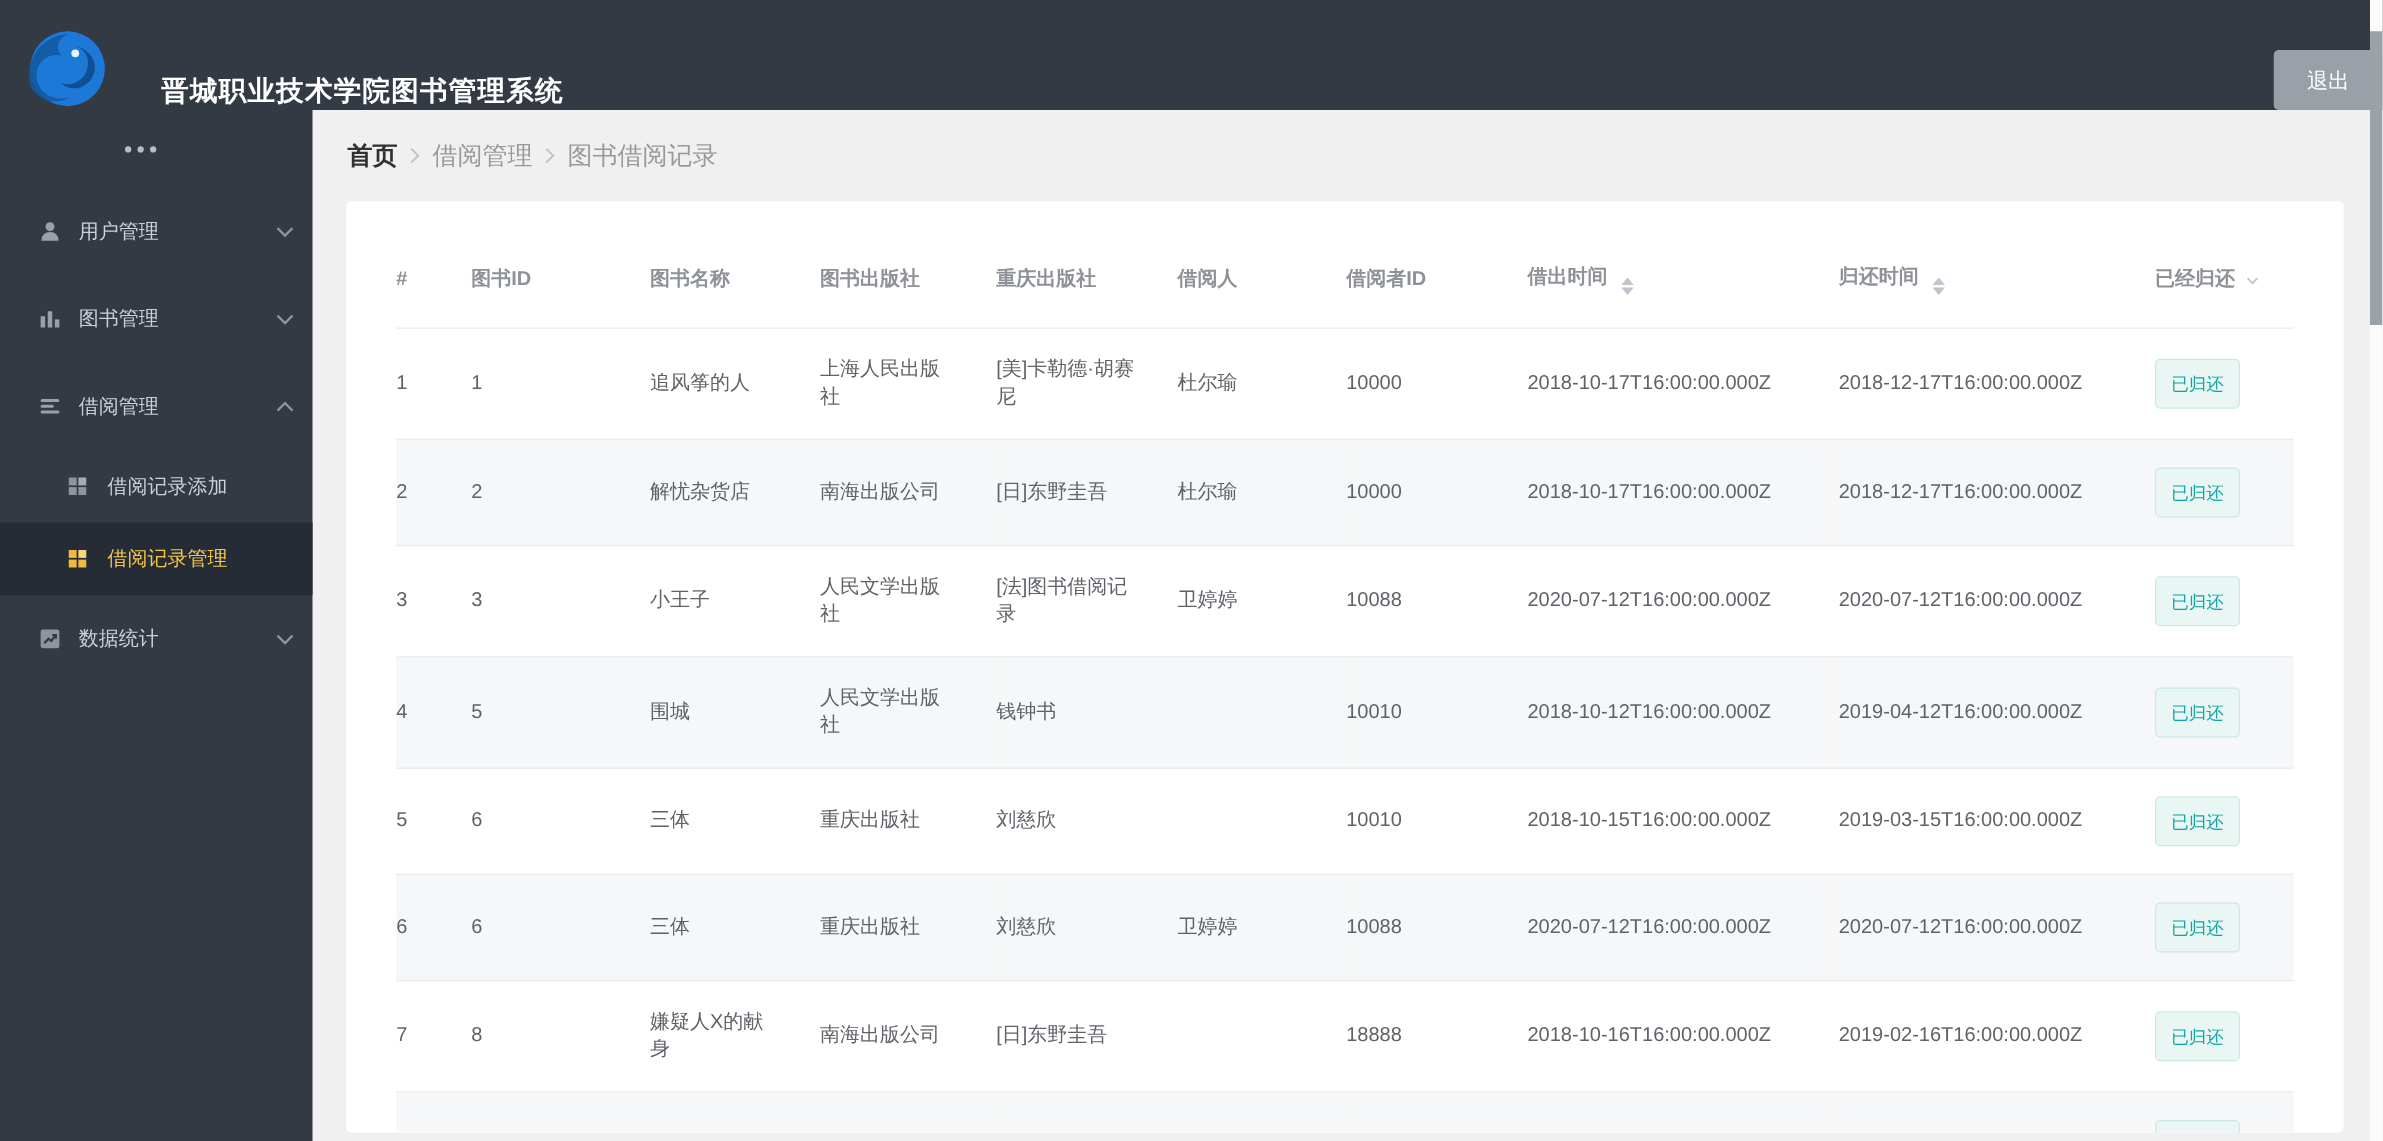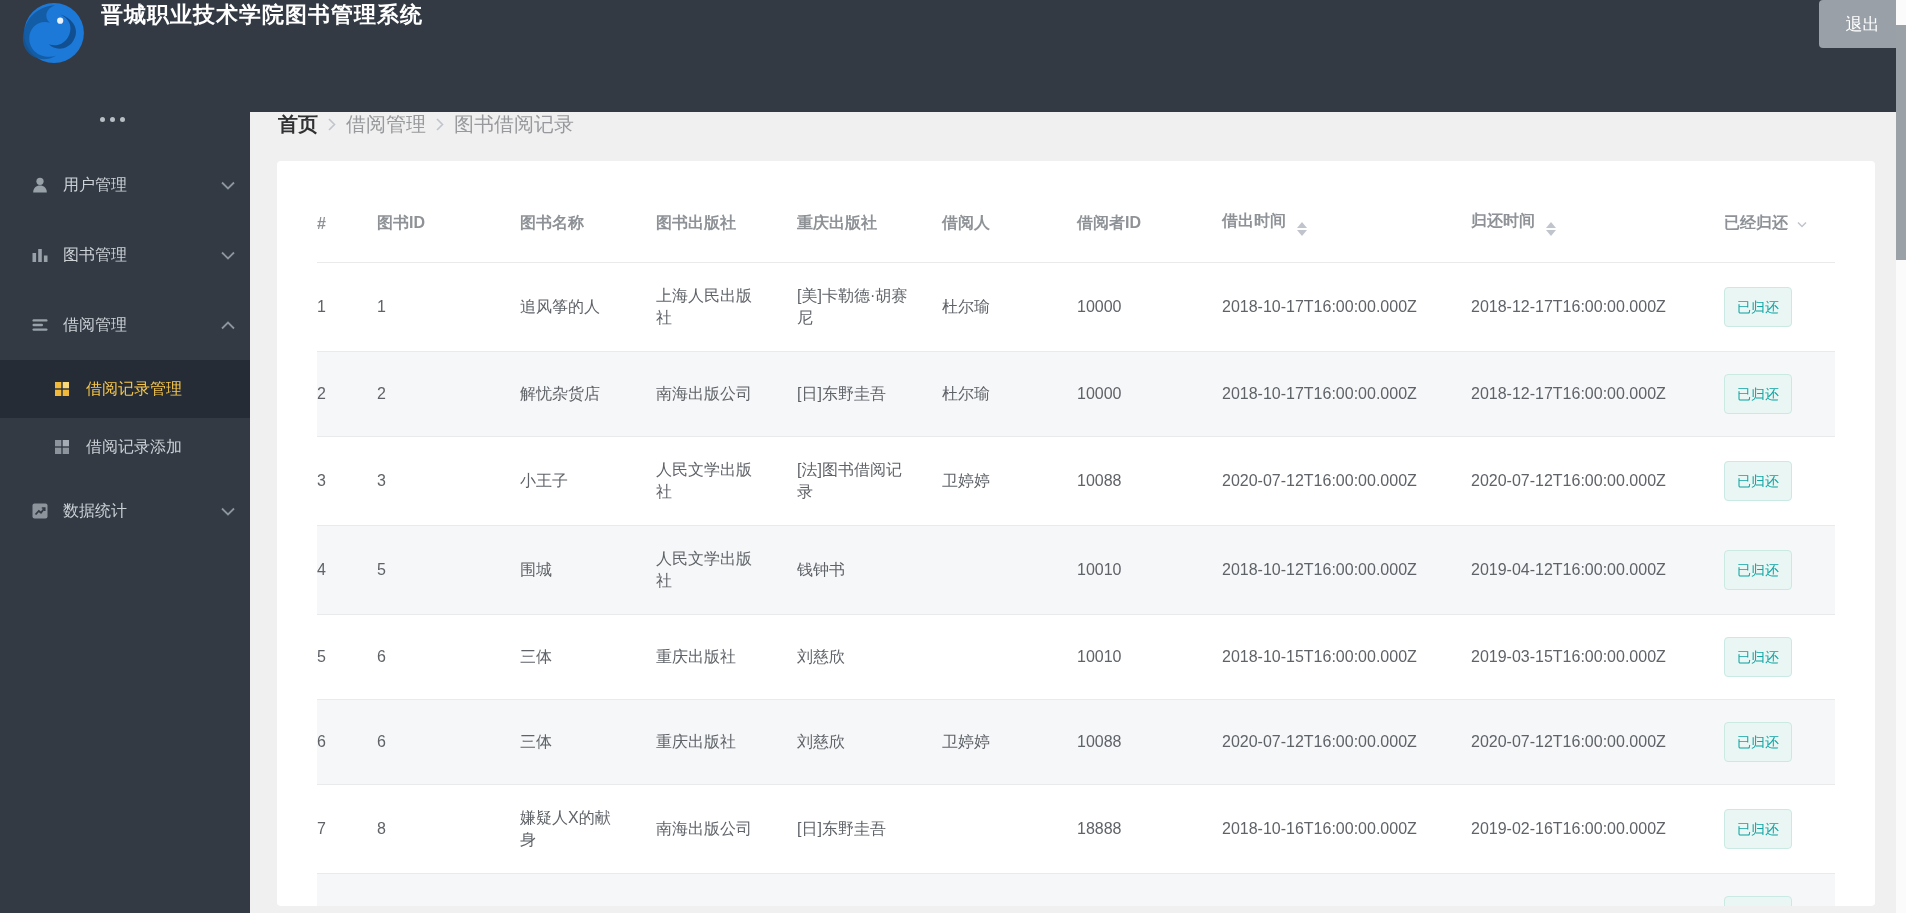--- a/index.html
+++ b/index.html
@@ -1,21 +1,21 @@
 <!DOCTYPE html>
 <html><head>
 <meta charset="utf-8">
 <style>
   * { box-sizing: border-box; margin: 0; padding: 0; }
   html, body { width: 1906px; height: 913px; overflow: hidden; }
   body { font-family: "Liberation Sans", sans-serif; background: #f0f0f0; position: relative; }
 
   
-  .app-header { position: absolute; top: 0; left: 0; width: 1906px; height: 112px;
-    background: #333a44; display: flex; align-items: flex-start; z-index: 20; }
+  .app-header { position: absolute; top: 0; left: 0; width: 1906px; height: 88px;
+    background: #333a44; display: flex; align-items: flex-end; z-index: 20; gap: 28px; }
   .logo { width: 66px; height: 66px; margin-left: 21px; flex: 0 0 auto; }
   .app-title { color: #ffffff; font-size: 22px; font-weight: bold; margin-left: 14px; letter-spacing: 1px; }
   .logout-btn { margin-left: auto; width: 87px; height: 48px;
     background: #99a0a8; color: #ffffff; font-size: 17px; border: none; border-radius: 4px;
     font-family: "Liberation Sans", sans-serif; cursor: pointer; }
 
   
   .sidebar { position: absolute; top: 88px; left: 0; width: 250px; height: 825px;
     background: #333a44; z-index: 10; }
   .collapse-trigger { height: 62px; display: flex; align-items: center; padding-left: 100px; cursor: pointer; }
@@ -113,38 +113,38 @@
       <rect x="2.5" y="4.2" width="15" height="2.4" rx="1.2"></rect>
         <rect x="2.5" y="8.8" width="10.5" height="2.4" rx="1.2"></rect>
         <rect x="2.5" y="13.4" width="15" height="2.4" rx="1.2"></rect>
     </svg>
     <span>借阅管理</span>
     <svg class="chev" width="14" height="9" viewBox="0 0 14 9">
       <polyline points="1,7.5 7,1.5 13,7.5" fill="none" stroke="#8d959d" stroke-width="1.8"></polyline>
     </svg>
   </div>
 
+  <div class="submenu-item">
+    <svg class="mi-icon" viewBox="0 0 18 18">
+      <rect x="2" y="2" width="6.3" height="6.3" fill="#8d949c"></rect>
+        <rect x="9.7" y="2" width="6.3" height="6.3" fill="#a5acb4"></rect>
+      <rect x="2" y="9.7" width="6.3" height="6.3" fill="#8d949c"></rect>
+        <rect x="9.7" y="9.7" width="6.3" height="6.3" fill="#8d949c"></rect>
+    </svg>
+    <span>借阅记录添加</span>
+  </div>
+
   <div class="submenu-item active">
     <svg class="mi-icon" viewBox="0 0 18 18">
       <rect x="2" y="2" width="6.3" height="6.3" fill="#f0b93c"></rect>
         <rect x="9.7" y="2" width="6.3" height="6.3" fill="#f8d878"></rect>
       <rect x="2" y="9.7" width="6.3" height="6.3" fill="#f0b93c"></rect>
         <rect x="9.7" y="9.7" width="6.3" height="6.3" fill="#f0b93c"></rect>
     </svg>
     <span>借阅记录管理</span>
-  </div>
-
-  <div class="submenu-item">
-    <svg class="mi-icon" viewBox="0 0 18 18">
-      <rect x="2" y="2" width="6.3" height="6.3" fill="#8d949c"></rect>
-        <rect x="9.7" y="2" width="6.3" height="6.3" fill="#a5acb4"></rect>
-      <rect x="2" y="9.7" width="6.3" height="6.3" fill="#8d949c"></rect>
-        <rect x="9.7" y="9.7" width="6.3" height="6.3" fill="#8d949c"></rect>
-    </svg>
-    <span>借阅记录添加</span>
   </div>
 
   <div class="menu-item">
     <svg class="mi-icon" viewBox="0 0 20 20">
       <rect x="2.5" y="2.5" width="15" height="15" rx="2" fill="#8d949c"></rect>
       <polyline points="5.5,13.5 8.8,10 11,11.8 14.5,7.2" fill="none" stroke="#333a44" stroke-width="1.8"></polyline>
       <polyline points="11.8,7 14.8,7 14.8,10" fill="none" stroke="#333a44" stroke-width="1.5"></polyline>
     </svg>
     <span>数据统计</span>
     <svg class="chev" width="14" height="9" viewBox="0 0 14 9">

